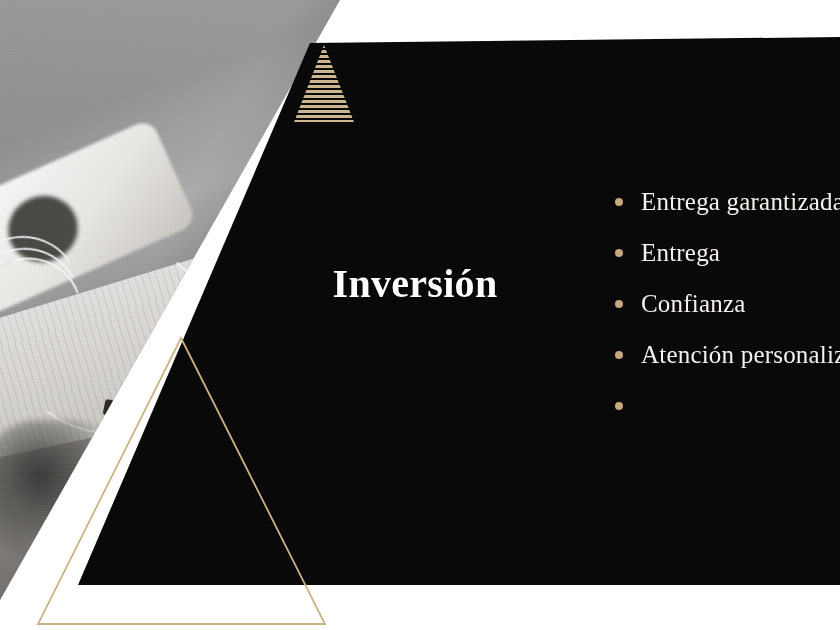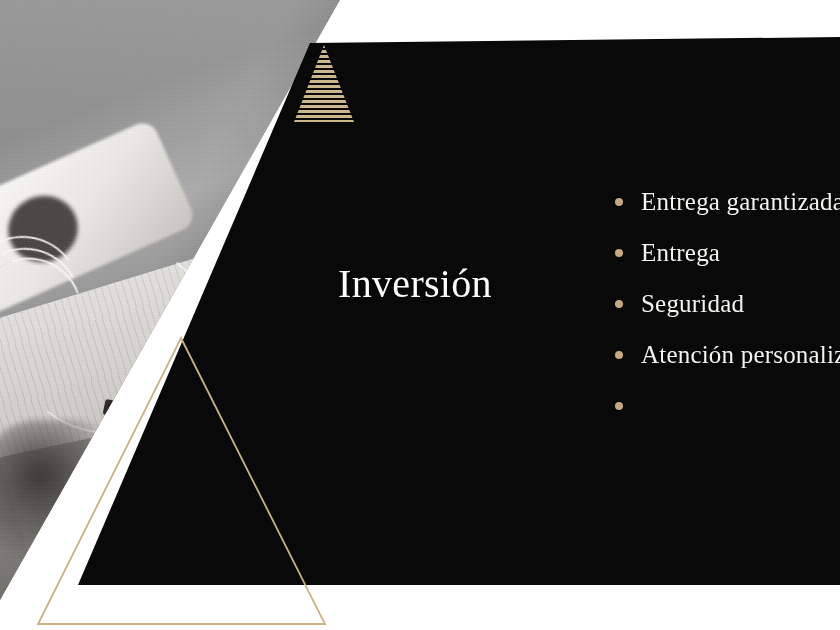--- a/index.html
+++ b/index.html
@@ -62,21 +62,21 @@
      clip-path:polygon(50% 0,100% 100%,0 100%);
      background:repeating-linear-gradient(180deg,
         #cbb68e 0 3px, #090909 3px 5px);}
 
   
   .gold-tri{position:absolute;left:30px;top:330px;width:300px;height:298px;}
   .gold-tri svg{display:block;}
 
   
   .title{position:absolute;left:300px;top:258px;width:230px;
-     text-align:center;color:#ffffff;font-weight:normal;
+     text-align:center;color:#ffffff;font-weight:bold;
      font-family:"Liberation Serif",serif;font-size:40px;line-height:1.28;
      letter-spacing:.3px;text-shadow:0 0 2px rgba(0,0,0,.6);}
 
   
   .bullets{position:absolute;left:615px;top:176px;width:300px;}
   .bullet-row{position:relative;height:51px;display:flex;align-items:center;white-space:nowrap;}
   .bullet-dot{width:8px;height:8px;border-radius:50%;background:#c8a87f;flex:0 0 auto;}
   .bullet-text{margin-left:18px;color:#f4f2ef;font-family:"Liberation Serif",serif;
      font-size:25px;line-height:1;letter-spacing:.2px;}
 </style>
@@ -118,21 +118,21 @@
     <div class="bullet-row">
       <span class="bullet-dot"></span>
       <span class="bullet-text">Entrega garantizada</span>
     </div>
     <div class="bullet-row">
       <span class="bullet-dot"></span>
       <span class="bullet-text">Entrega</span>
     </div>
     <div class="bullet-row">
       <span class="bullet-dot"></span>
-      <span class="bullet-text">Seguridad</span>
+      <span class="bullet-text">Confianza</span>
     </div>
     <div class="bullet-row">
       <span class="bullet-dot"></span>
       <span class="bullet-text">Atención personalizada</span>
     </div>
     <div class="bullet-row">
       <span class="bullet-dot"></span>
     </div>
   </div>
 

